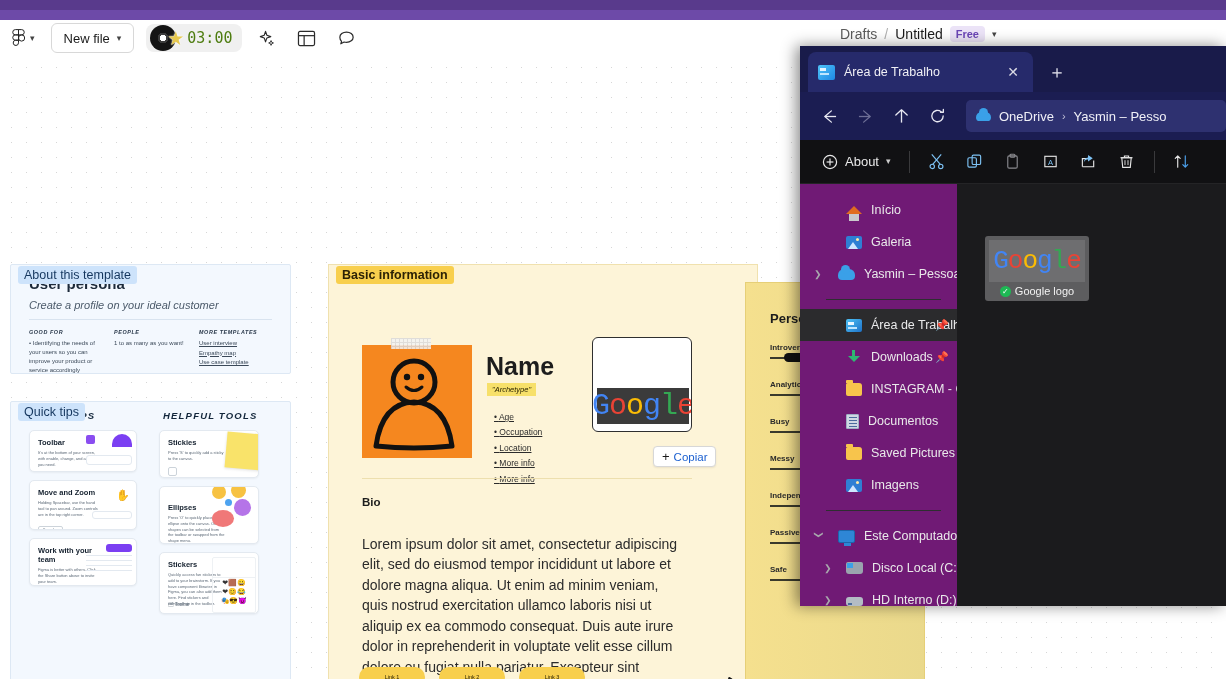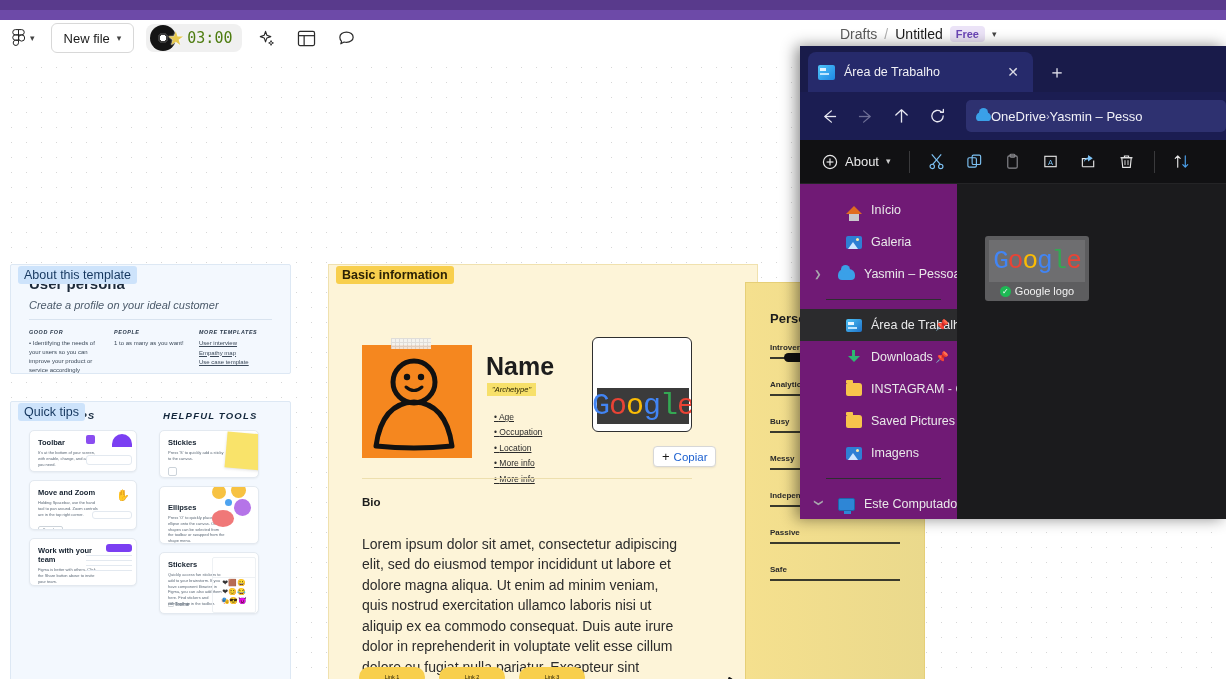--- a/index.html
+++ b/index.html
@@ -185,21 +185,21 @@
     border: 1px solid #e6cf77;
   }
   .pers-title { position: absolute; left: 24px; top: 28px; font-size: 13px; font-weight: bold; color: #1d1d1d; }
   .pers-row { position: absolute; left: 24px; width: 140px; }
   .pers-row .lbl { font-size: 8px; color: #2b2b2b; font-weight: bold; }
   .pers-row .track { margin-top: 5px; height: 1.5px; background: #3a3a2c; width: 130px; position: relative; }
   .pers-row .knob { position: absolute; top: -4px; width: 22px; height: 9px; border-radius: 5px; background: #111; }
 
   
   .explorer {
-    position: absolute; left: 800px; top: 46px; width: 426px; height: 473px;
+    position: absolute; left: 800px; top: 46px; width: 426px; height: 560px;
     background: #101010; overflow: hidden;
     box-shadow: -4px 0 14px rgba(0,0,0,.45);
   }
   .ex-titlebar {
     position: absolute; left: 0; top: 0; width: 426px; height: 46px;
     background: #191b4a;
   }
   .ex-tab {
     position: absolute; left: 8px; top: 6px; width: 225px; height: 40px;
     background: #262a6b; border-radius: 8px 8px 0 0;
@@ -225,21 +225,21 @@
     background: #1b1d52; display: flex; align-items: center; padding-left: 12px; gap: 2px;
   }
   .nav-btn {
     width: 34px; height: 30px; display: flex; align-items: center; justify-content: center;
     color: #e8e8f2; cursor: pointer; font-size: 15px;
   }
   .nav-btn.disabled { color: #6e6f96; }
   .addressbar {
     margin-left: 10px; height: 32px; flex: 1; margin-right: 0;
     background: #2e3170; border-radius: 5px;
-    display: flex; align-items: center; padding: 0 10px; 
+    display: flex; align-items: center; padding: 0 10px; gap: 8px;
     font-size: 13px; color: #f0f0f7;
   }
   .addressbar .ab-sep { color: #c2c2d8; font-size: 11px; }
 
   .ex-toolbar {
     position: absolute; left: 0; top: 94px; width: 426px; height: 44px;
     background: #111113; display: flex; align-items: center; padding-left: 12px;
     border-bottom: 1px solid #242426;
   }
   .novo-btn {
@@ -694,20 +694,24 @@
       <div class="sb-item indent2">
         <span class="sb-ico ico-dl"></span>
         <span>Downloads</span>
         <span class="sb-pin">📌</span>
       </div>
       <div class="sb-item indent2">
         <span class="sb-ico ico-folder"></span>
         <span>INSTAGRAM - Criaç</span>
       </div>
       <div class="sb-item indent2">
+        <span class="sb-ico ico-doc"></span>
+        <span>Documentos</span>
+      </div>
+      <div class="sb-item indent2">
         <span class="sb-ico ico-folder"></span>
         <span>Saved Pictures</span>
       </div>
       <div class="sb-item indent2">
         <span class="sb-ico ico-pic"></span>
         <span>Imagens</span>
       </div>
 
       <div class="sb-divider"></div>
 

